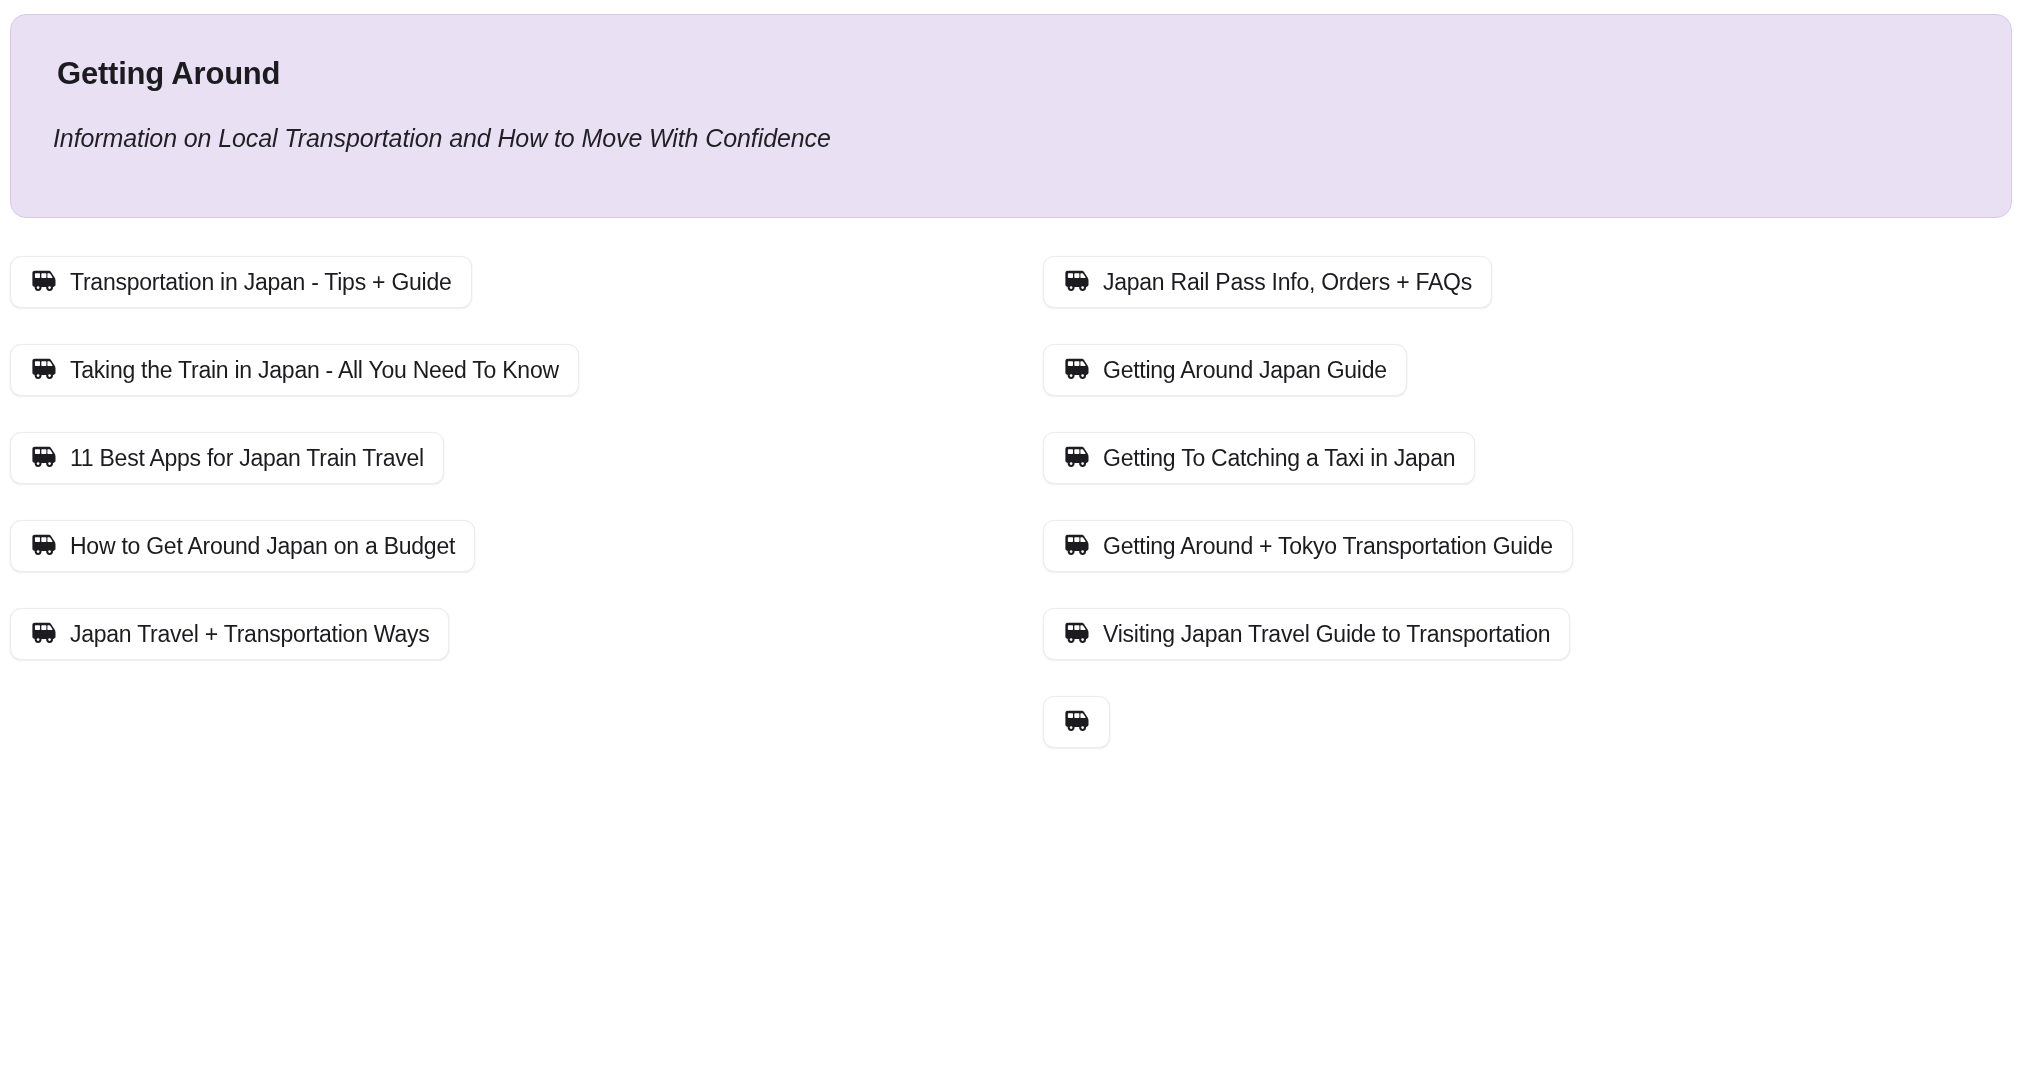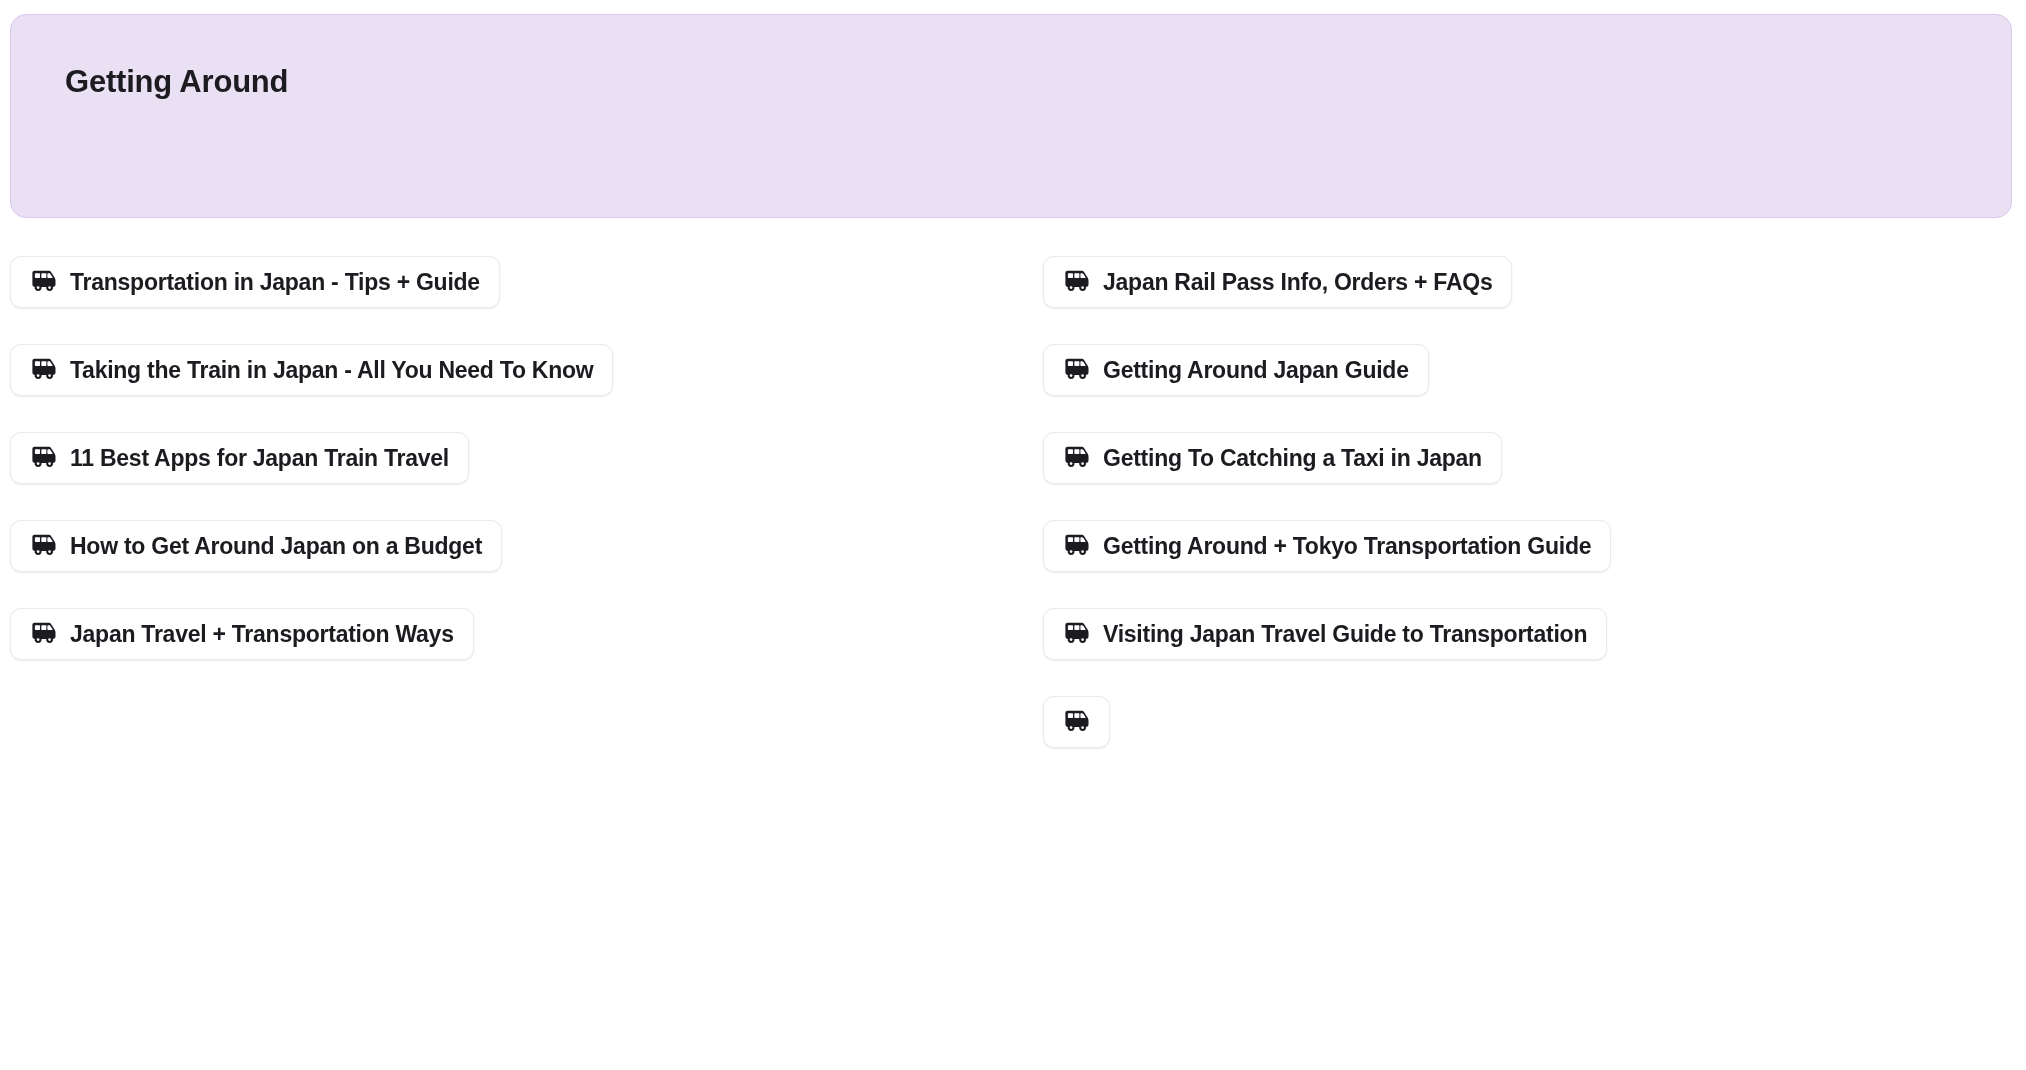--- a/index.html
+++ b/index.html
@@ -34,21 +34,21 @@
     border: 1px solid #d9c8ea;
     border-radius: 16px;
     padding: 38px 42px 0 42px;
   }
   .header-title {
     font-size: 31px;
     font-weight: bold;
     color: #1b1b20;
     letter-spacing: -0.2px;
     line-height: 1.1;
-    margin: 12px;
+    margin: 4px;
   }
   .header-subtitle {
     margin: 0;
     margin-top: 32px;
     font-size: 25px;
     font-style: italic;
     font-weight: normal;
     color: #1f1f24;
     line-height: 1.2;
     letter-spacing: -0.1px;
@@ -83,40 +83,41 @@
     background: #ffffff;
     border: 1px solid #ececee;
     border-radius: 11px;
     box-shadow: 0 1px 2px rgba(16, 18, 27, 0.07), 0 0 0 0.5px rgba(16,18,27,0.02);
     cursor: pointer;
     white-space: nowrap;
     user-select: none;
   }
   .chip-label {
     font-size: 23px;
-    font-weight: bold;
+    font-weight: normal;
     color: #1b1b20;
     letter-spacing: -0.25px;
     line-height: 1;
   }
   .bus-icon {
     display: inline-block;
     width: 27px;
     height: 24px;
     flex: 0 0 auto;
   }
   .bus-icon svg { display: block; }
 </style>
 </head>
 <body>
 
 <div class="page">
 
   <div class="header-panel">
     <div class="header-title">Getting Around</div>
+    <div class="header-subtitle">Information on Local Transportation and How to Move With Confidence</div>
   </div>
 
   <div class="columns">
     <div class="chip-col left">
         <div class="chip">
     <span class="bus-icon">
       <svg width="27" height="24" viewBox="0 0 27 24" xmlns="http://www.w3.org/2000/svg">
         <g fill="#1b1b20">
           <path d="M2.4 3.0 C2.4 1.7 3.4 0.8 4.7 0.8 L18.6 0.8 C19.6 0.8 20.5 1.3 21.0 2.1 L24.6 7.6 C25.2 8.5 25.5 9.5 25.5 10.6 L25.5 14.6 C25.5 15.9 24.5 16.9 23.2 16.9 L4.7 16.9 C3.4 16.9 2.4 15.9 2.4 14.6 Z"></path>
         </g>

